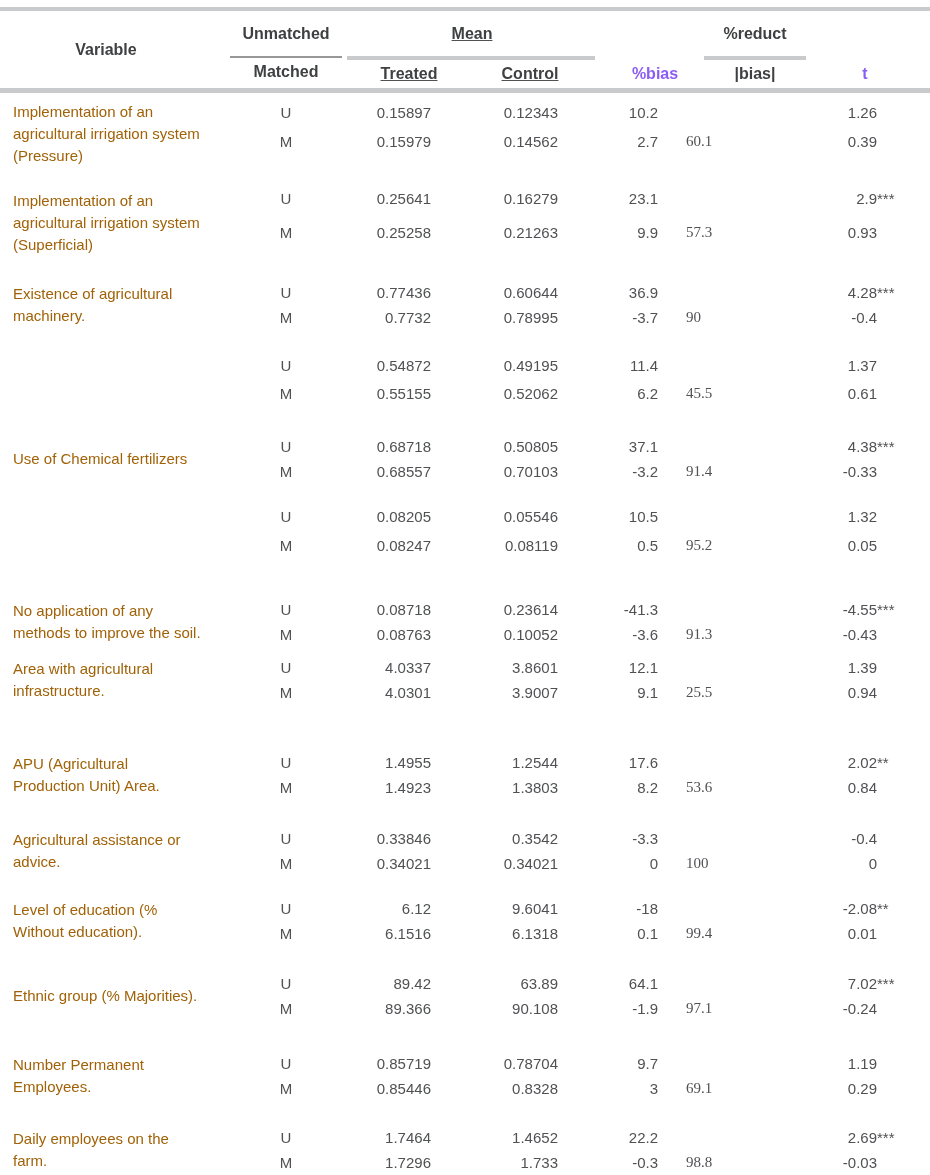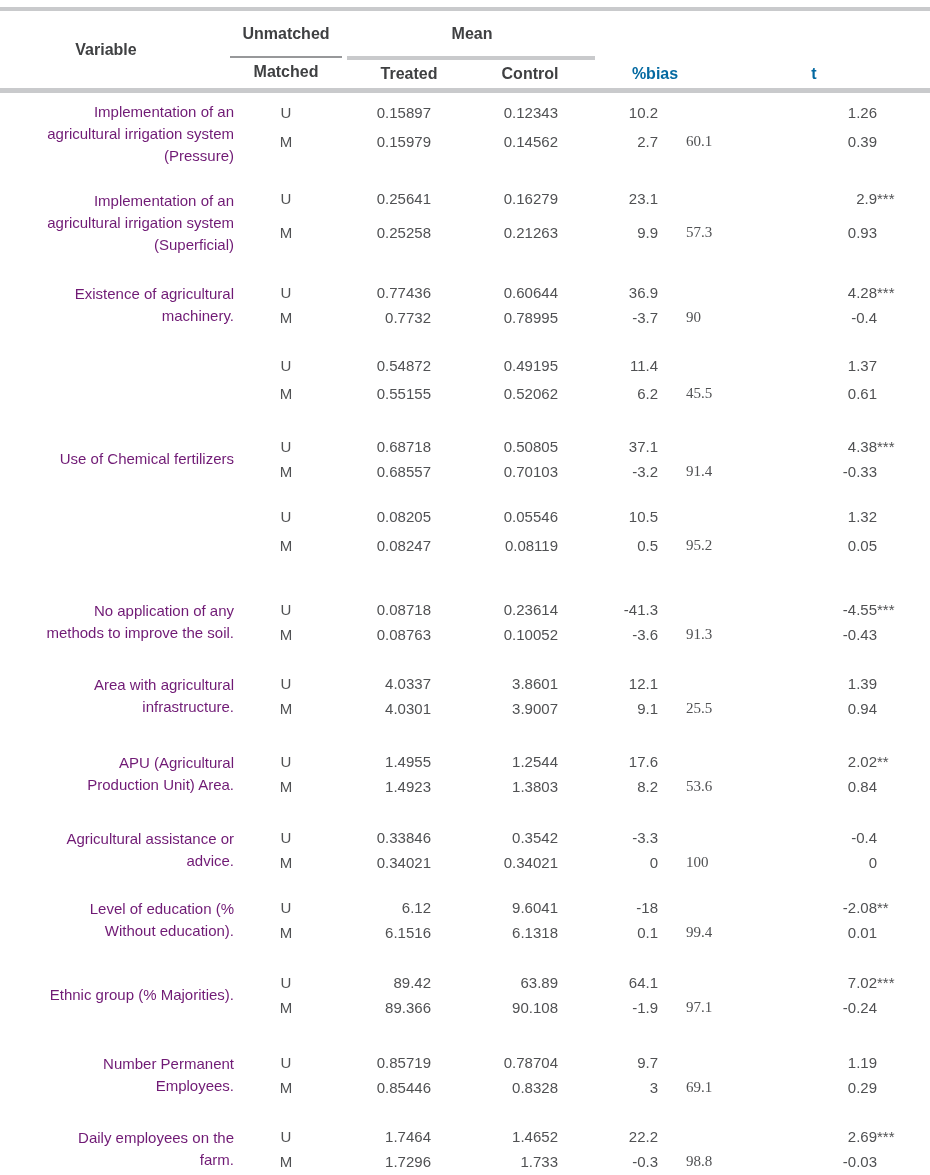--- a/index.html
+++ b/index.html
@@ -14,65 +14,65 @@
   .bottom-rule{height:5px;margin-top:1px;}
 
   
   .thead{display:flex;}
   .h-var{
     width:230px;display:flex;align-items:center;justify-content:center;
     font-weight:bold;font-size:16px;color:#3f4042;position:relative;left:-9px;
   }
   .h-col{display:flex;flex-direction:column;}
   .h-um{width:112px;}
-  .h-mean{width:242px;}
+  .h-mean{width:242px;text-decoration:underline;}
   .h-bias{width:102px;}
   .h-reduct{width:102px;}
   .h-t{flex:1;}
   .h-line1,.h-line2{
     display:flex;align-items:center;justify-content:center;
     font-weight:bold;color:#3f4042;
   }
   .h-line1{height:45px;font-size:16px;}
   .h-line2{height:28px;font-size:16px;}
   .h-rule-thin{height:2px;background:#97989a;}
   .h-rule-thick{height:4px;background:#c9cacc;}
   .h-mean .h-rule-thick{margin-left:5px;margin-right:-11px;}
-  .h-single{margin-top:auto;height:28px;display:flex;align-items:center;justify-content:center;font-weight:bold;font-size:16px;color:#0369a1;}
+  .h-single{margin-top:auto;height:28px;display:flex;align-items:center;justify-content:center;font-weight:bold;font-size:16px;color:#8b5cf6;}
   .sh6{position:relative;left:6px;}
   .sh9{position:relative;left:9px;}
   .sh18{position:relative;left:18px;}
   .sh20{position:relative;left:20px;}
   .h-mean-sub{display:flex;height:28px;}
   .h-mean-sub span{display:flex;align-items:center;justify-content:center;font-weight:bold;font-size:16px;color:#3f4042;}
   .h-sub-treated{width:116px;}
   .h-sub-control{width:126px;}
 
   
   .group{display:flex;position:relative;}
   .var-cell{
-    position:absolute;left:4px;top:50%;transform:translateY(-50%);
-    width:230px;text-align:right;white-space:pre-line;
-    line-height:22px;font-size:15px;color:#701a75;
+    position:absolute;left:13px;top:50%;transform:translateY(-50%);
+    width:230px;text-align:left;white-space:pre-line;
+    line-height:22px;font-size:15px;color:#a16207;
   }
   .g1 .var-cell,.g2 .var-cell,.g6 .var-cell{top:calc(50% + 7px);}
   .rows{margin-left:230px;flex:1;display:flex;flex-direction:column;}
   .g1 .rows{gap:4px}.g2 .rows{gap:9px}.g4 .rows{gap:3px}.g6 .rows{gap:4px}
   .drow{display:flex;height:25px;line-height:25px;font-size:15px;}
   .c-um{width:112px;text-align:center;}
   .c-treated{width:116px;text-align:right;padding-right:27px;box-sizing:border-box;}
   .c-control{width:126px;text-align:right;padding-right:26px;box-sizing:border-box;}
   .c-bias{width:102px;text-align:right;padding-right:28px;box-sizing:border-box;}
   .c-reduct{width:102px;text-align:left;padding-right:18px;box-sizing:border-box;font-family:Liberation Serif, serif;}
   .c-t{flex:1;text-align:right;padding-right:53px;box-sizing:border-box;}
   .stars{display:inline-block;width:0;white-space:nowrap;}
 
   .g1{margin-top:7px}.g2{margin-top:32px}.g3{margin-top:35px}.g4{margin-top:23px}
-  .g5{margin-top:28px}.g6{margin-top:20px}.g7{margin-top:39px}.g8{margin-top:24px}
-  .g9{margin-top:28px}.g10{margin-top:26px}.g11{margin-top:20px}.g12{margin-top:25px}
+  .g5{margin-top:28px}.g6{margin-top:20px}.g7{margin-top:39px}.g8{margin-top:8px}
+  .g9{margin-top:45px}.g10{margin-top:26px}.g11{margin-top:20px}.g12{margin-top:25px}
   .g13{margin-top:30px}.g14{margin-top:24px}
 
   
   .footnote{margin-top:6px;margin-left:2px;font-size:15px;color:#4a4b4d;}
   .fn-p{font-style:italic;}
   .fn-stars{font-style:normal;}
 </style>
 </head>
 <body>
 
@@ -99,20 +99,29 @@
         <span class="h-sub-control">
             <span class="sh9">Control</span>
           </span>
       </div>
     </div>
     <div class="h-col h-bias">
       <div class="h-single">
           <span class="sh20">%bias</span>
         </div>
     </div>
+    <div class="h-col h-reduct">
+      <div class="h-line1">
+          <span class="sh18">%reduct</span>
+        </div>
+      <div class="h-rule-thick sh18"></div>
+      <div class="h-line2">
+          <span class="sh18">|bias|</span>
+        </div>
+    </div>
     <div class="h-col h-t">
       <div class="h-single">
           <span class="sh6">t</span>
         </div>
     </div>
   </div>
 
   <div class="rule thead-rule"></div>
 
   <div class="group g1">

